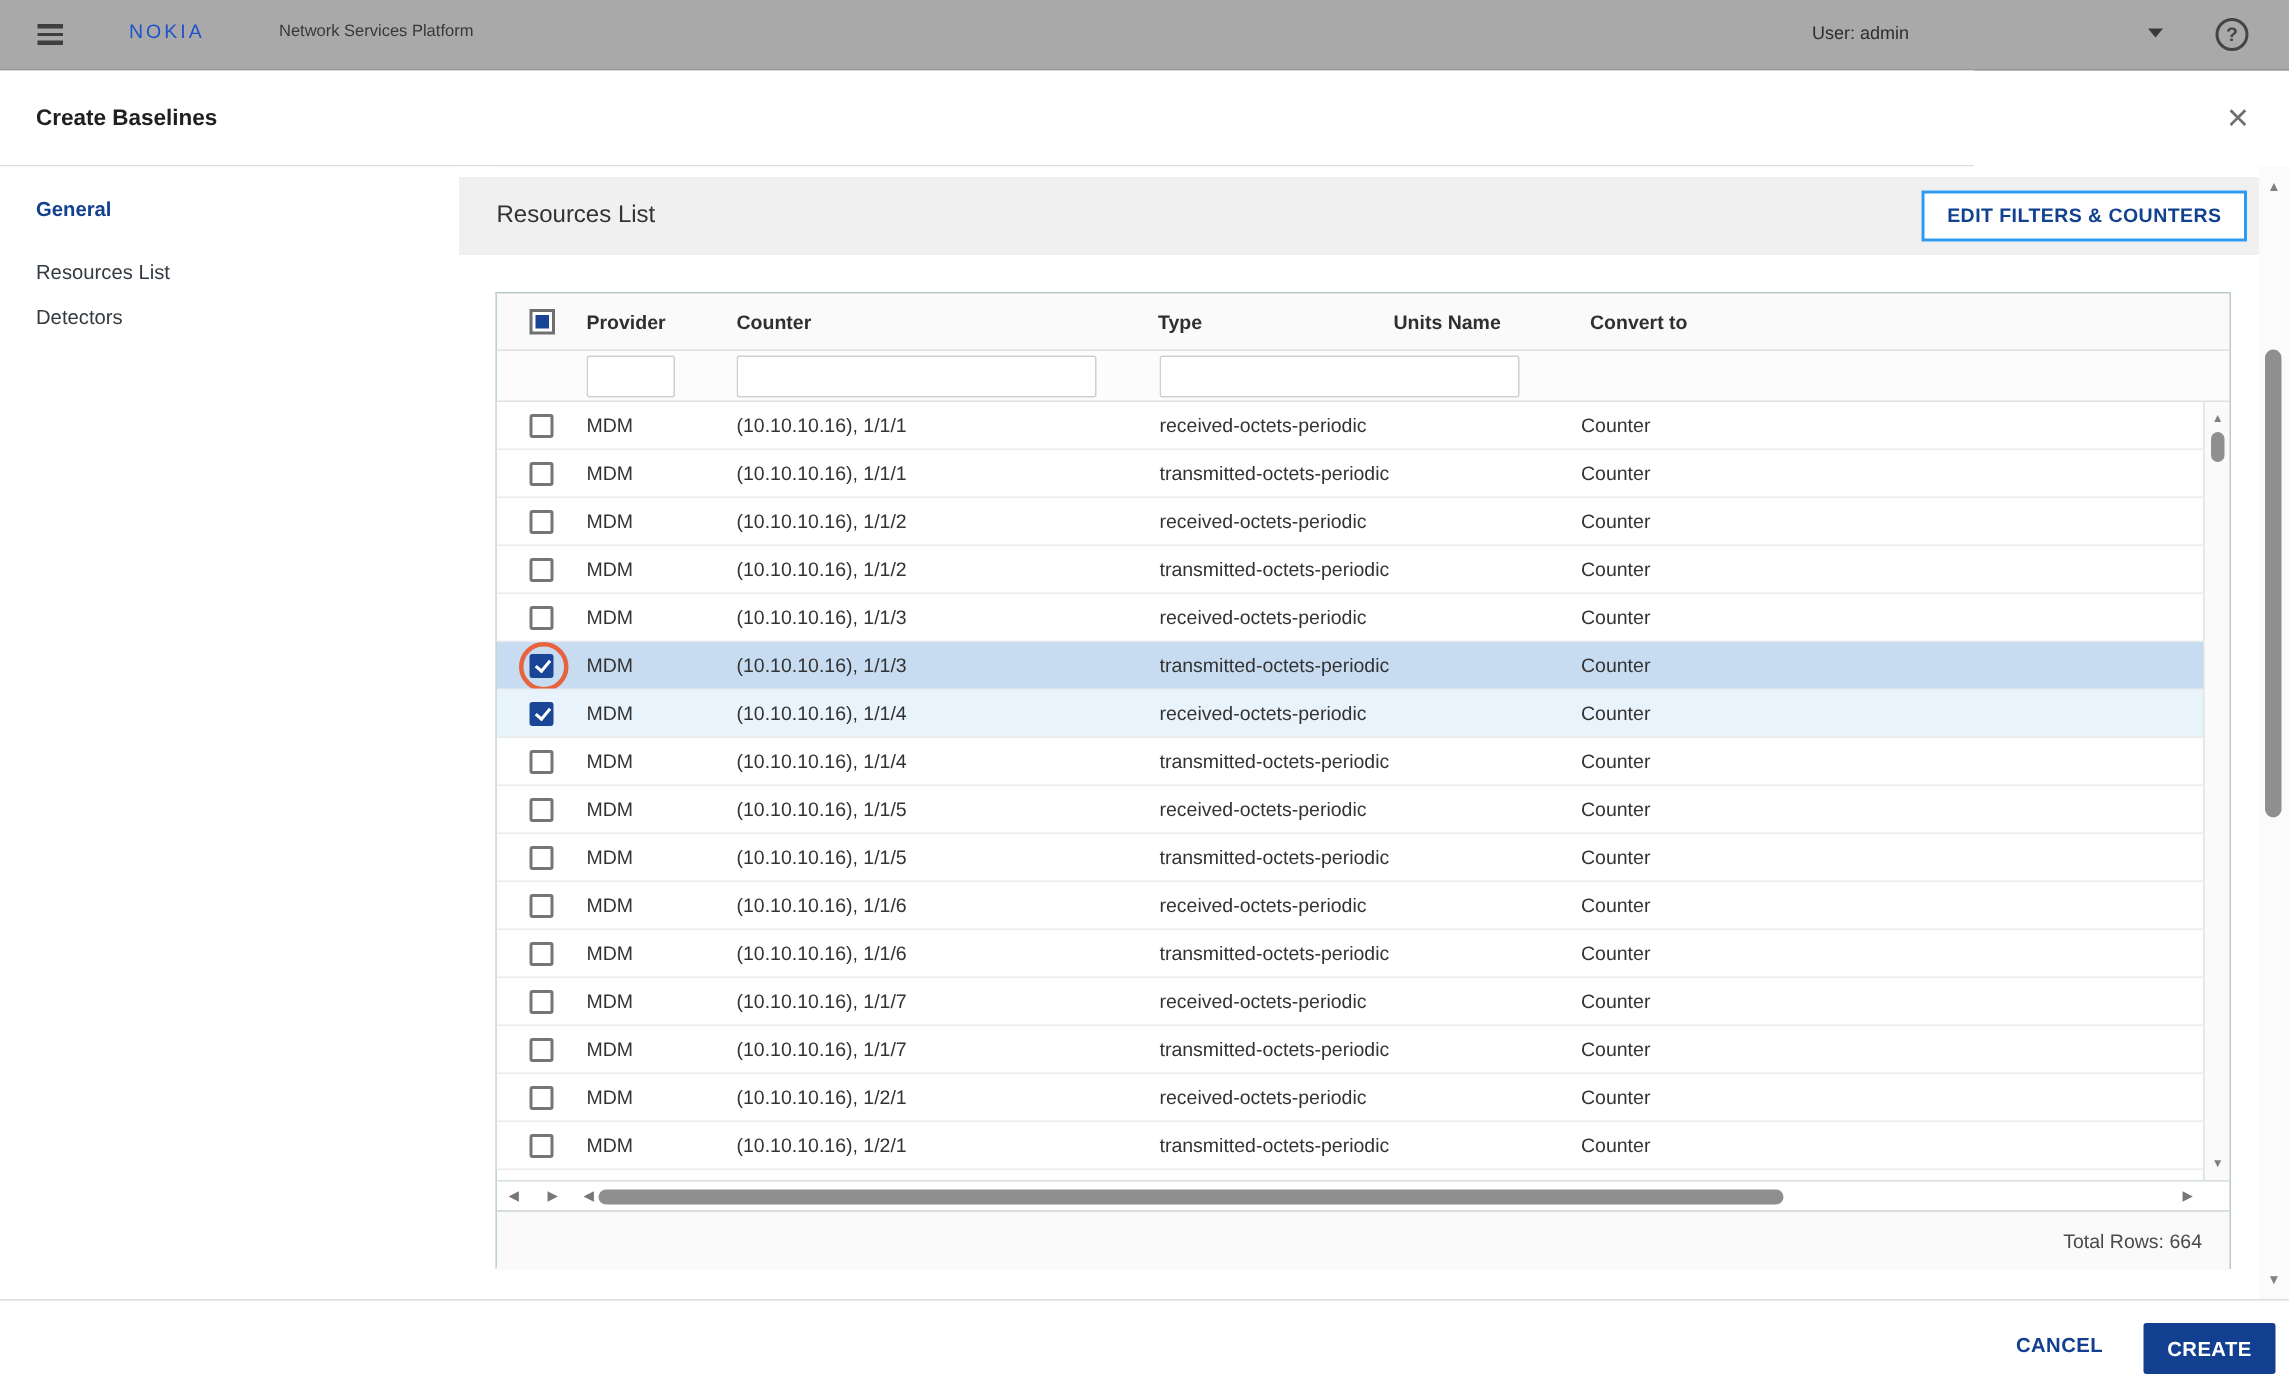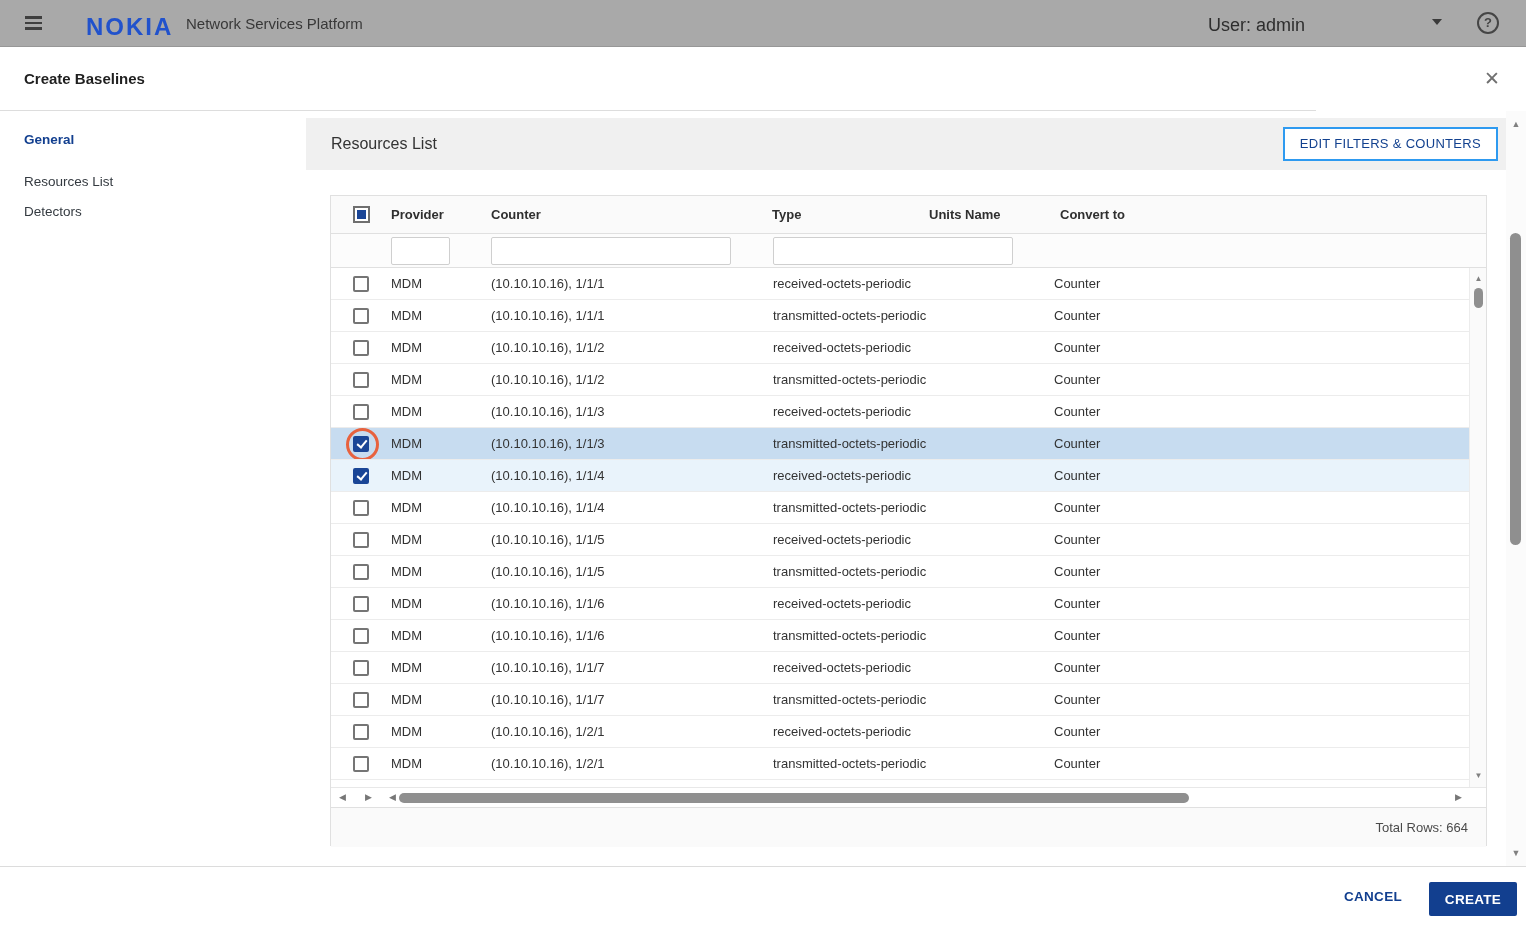--- a/index.html
+++ b/index.html
@@ -3,41 +3,41 @@
 <meta charset="utf-8">
 <style>
   * { margin:0; padding:0; box-sizing:border-box; }
   html,body { width:1526px; height:928px; font-family:"Liberation Sans", sans-serif; background:#fff; overflow:hidden; }
   #page { position:relative; width:1526px; height:928px; background:#fff; }
 
   
   #topbar { position:absolute; left:0; top:0; width:1526px; height:47px; background:#a9a9a9; border-bottom:1px solid #979797; }
   #hamburger { position:absolute; left:25px; top:16px; width:17px; height:14px; cursor:pointer; }
   #hamburger span { display:block; height:2.5px; background:#3f3f3f; margin-bottom:3px; }
-  #brand { position:absolute; left:86px; top:13px; font-size:24px; font-weight:700; letter-spacing:2px; color:#2152cc; }
-  #app-title { position:absolute; left:186px; top:15px; font-size:15px; color:#383838; }
-  #user-label { position:absolute; left:1208px; top:15px; font-size:18px; color:#2e2e2e; }
+  #brand { position:absolute; left:86px; top:13px; font-size:13px; font-weight:400; letter-spacing:2px; color:#2152cc; }
+  #app-title { position:absolute; left:186px; top:15px; font-size:11px; color:#383838; }
+  #user-label { position:absolute; left:1208px; top:15px; font-size:12px; color:#2e2e2e; }
   #user-caret { position:absolute; left:1432px; top:19px; width:0; height:0; border-left:5px solid transparent; border-right:5px solid transparent; border-top:6px solid #3a3a3a; }
   #help-icon { position:absolute; left:1477px; top:12px; width:22px; height:22px; border:2px solid #454545; border-radius:50%; color:#454545; font-size:13px; font-weight:700; text-align:center; line-height:18px; }
 
   
   #dlg-header { position:absolute; left:0; top:47px; width:1316px; height:64px; background:#fff; border-bottom:1px solid #ddd; }
   #dlg-title { position:absolute; left:24px; top:23px; font-size:15px; font-weight:700; color:#1f1f1f; }
   #dlg-close { position:absolute; left:1484px; top:20px; font-size:19px; color:#707070; cursor:pointer; }
 
   
   #sidebar { position:absolute; left:0; top:111px; width:329px; height:755px; background:#fff; border-right:1px solid #e0e0e0; }
   .nav-item { position:absolute; left:24px; font-size:13.5px; color:#343a40; cursor:pointer; }
   .nav-item.active { color:#123f8f; font-weight:700; }
 
   
   #content { position:absolute; left:306px; top:111px; width:1200px; height:755px; background:#fff; }
   #band { position:absolute; left:0; top:7px; width:1200px; height:52px; background:#f0f0f0; }
   #band-title { position:absolute; left:25px; top:17px; font-size:16px; color:#333; }
-  #edit-btn { position:absolute; right:8px; top:9px; height:34px; padding:0 15px; background:#fff; border:2px solid #2e9af0; color:#12418f; font-size:13px; font-weight:400; letter-spacing:.3px; line-height:30px; cursor:pointer; font-family:"Liberation Sans",sans-serif; }
+  #edit-btn { position:absolute; right:8px; top:9px; height:34px; padding:0 15px; background:#fff; border:2px solid #2e9af0; color:#12418f; font-size:13px; font-weight:700; letter-spacing:.3px; line-height:30px; cursor:pointer; font-family:"Liberation Sans",sans-serif; }
 
   
   #card { position:absolute; left:24px; top:84px; width:1157px; height:651px; border:1px solid #e0e0e0; background:#15803d; }
   .td { display:flex; align-items:center; font-size:13px; color:#333; overflow:hidden; white-space:nowrap; }
   .col-check   { flex:0 0 60px; padding-left:22px; }
   .col-provider{ flex:0 0 100px; }
   .col-name    { flex:0 0 282px; }
   .col-counter { flex:0 0 281px; }
   .col-type    { flex:0 0 157px; }
   .col-units   { flex:0 0 131px; }

